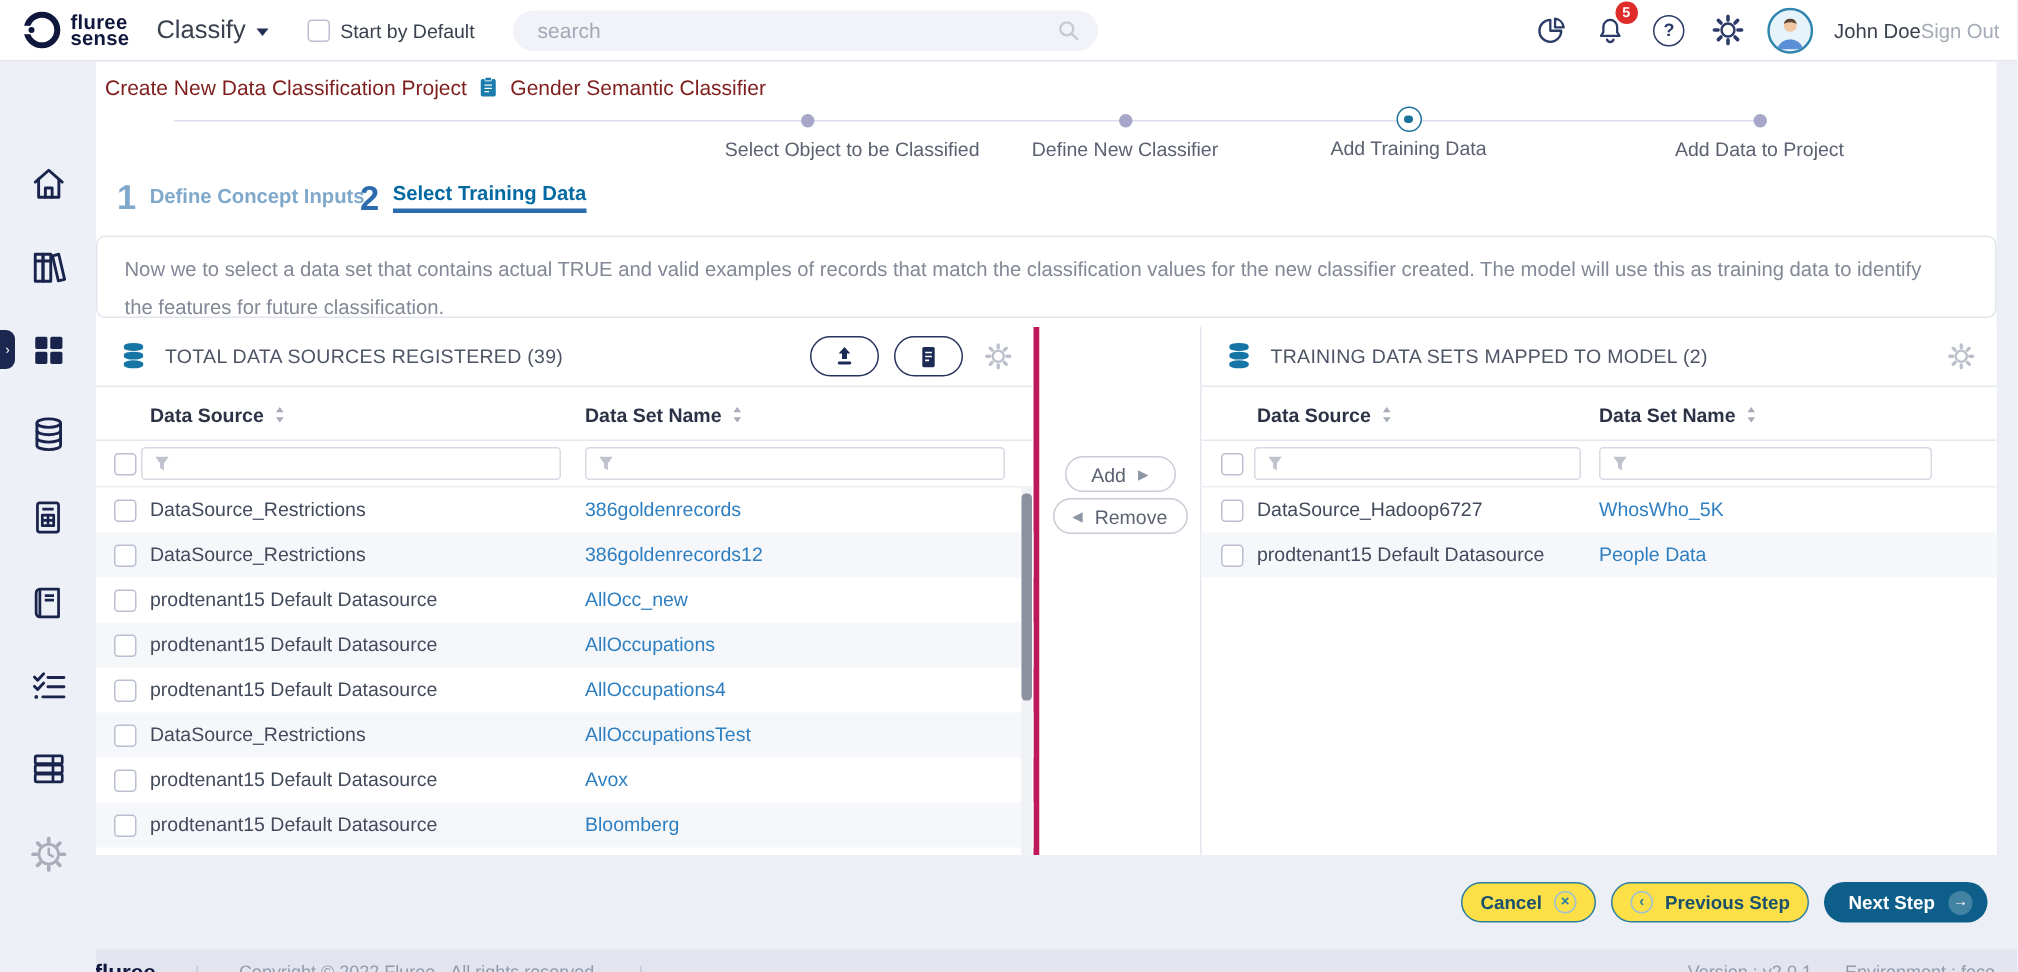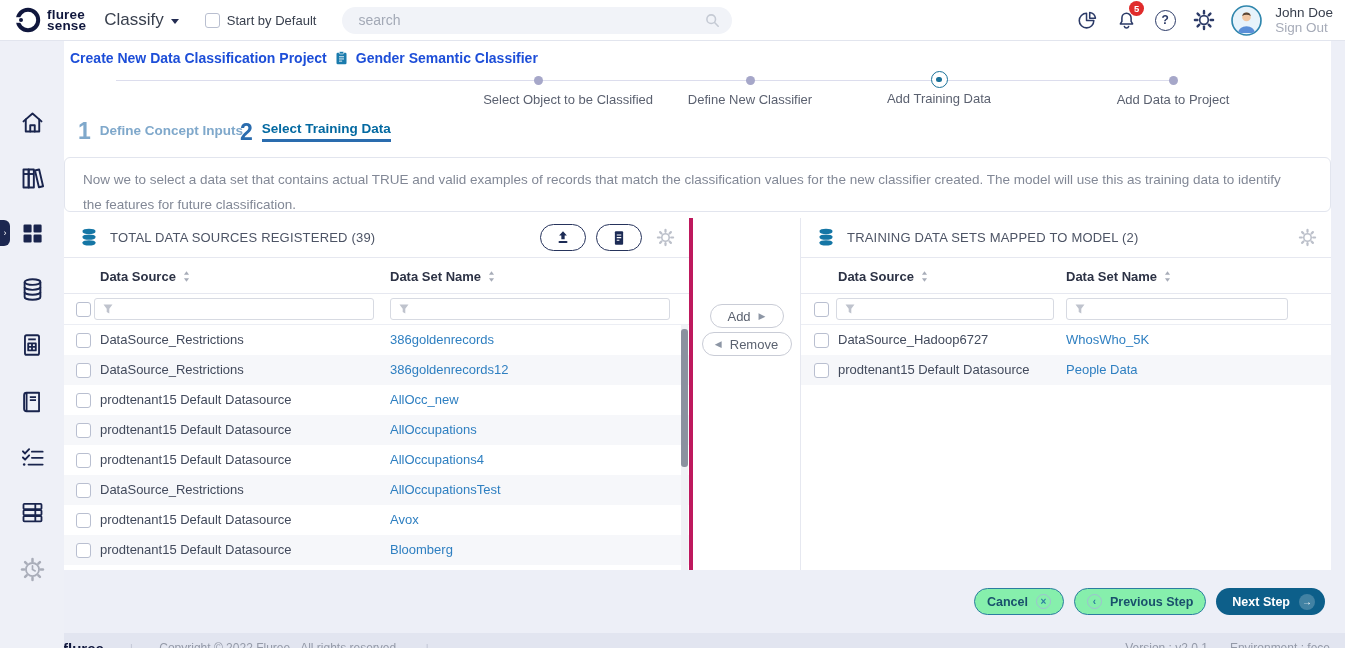--- a/index.html
+++ b/index.html
@@ -26,36 +26,36 @@
   .search-input::placeholder { color:#a3a9b6; }
   .search-icon { position:absolute; right:10px; top:4px; }
   .top-right { margin-left:auto; display:flex; align-items:center; gap:13px; margin-right:12px; }
   .top-icon { position:relative; display:flex; align-items:center; justify-content:center; width:26px; height:26px; cursor:pointer; }
   .badge { position:absolute; top:-6px; right:-5px; min-width:15px; height:15px; border-radius:8px;
            background:#e02b2b; color:#fff; font-size:9.5px; font-weight:bold; display:flex;
            align-items:center; justify-content:center; padding:0 3px; }
   .help-circle { width:21px; height:21px; border:1.7px solid #2b3a67; border-radius:50%;
                  display:flex; align-items:center; justify-content:center; font-size:12px;
                  font-weight:bold; color:#2b3a67; }
-  .user-block { display:flex; flex-direction:column; line-height:15px; }
+  .user-block { display:flex; flex-direction:row; line-height:15px; }
   .user-name { font-size:13.5px; color:#39404e; }
   .sign-out { font-size:13.5px; color:#a6abb8; }
 
   
   .sidebar { position:absolute; top:41px; left:0; width:64px; height:607px; background:#eef0f7; z-index:10; }
   .side-item { position:absolute; left:0; width:64px; height:28px; display:flex;
                align-items:center; justify-content:center; cursor:pointer; }
   .active-tab-arrow { position:absolute; left:0; width:10px; height:26px; background:#1c2750;
                       border-radius:0 6px 6px 0; color:#fff; font-size:9px; display:flex;
                       align-items:center; justify-content:center; }
 
   
   .content { position:absolute; left:64px; top:41px; width:1267px; height:529px; background:#fff; z-index:5; }
   .page-title-row { position:absolute; top:9px; left:6px; display:flex; align-items:center; gap:7px; }
-  .page-title { font-size:14px; font-weight:bold; color:#1d4ed8; }
+  .page-title { font-size:14px; font-weight:normal; color:#7f1d1d; }
 
   
   .step-line { position:absolute; top:39px; left:52px; width:1057px; height:1px; background:#dcdded; }
   .step { position:absolute; top:30px; width:230px; margin-left:-115px; text-align:center; cursor:pointer; }
   .dot { width:9px; height:9px; border-radius:50%; background:#a6a7c9; margin:5px auto 0; }
   .dot-active { width:17px; height:17px; border-radius:50%; border:1.5px solid #1b7299; background:#fff;
                 margin:0 auto; display:flex; align-items:center; justify-content:center; }
   .dot-active .inner { width:5.5px; height:5.5px; border-radius:50%; background:#1b7299; }
   .step-label { margin-top:7px; font-size:13px; color:#5b6170; }
   .step.is-active .step-label { margin-top:3px; }
@@ -112,21 +112,21 @@
   .transfer-btn { position:absolute; left:50%; transform:translateX(-50%); height:24px;
                   border:1px solid #c9ccd6; border-radius:12px; background:#fff; color:#5b6270;
                   font-size:13px; display:flex; align-items:center; justify-content:center; gap:8px;
                   cursor:pointer; font-family:inherit; }
   .btn-add { top:86px; width:74px; }
   .btn-remove { top:114px; width:90px; }
   .tri { font-size:9px; color:#8d96a5; }
 
   
   .actions { position:absolute; top:588px; right:20px; display:flex; align-items:center; gap:10px; z-index:6; }
-  .btn-outline { height:27px; border:1.5px solid #2b7da0; border-radius:14px; background:#86efac;
+  .btn-outline { height:27px; border:1.5px solid #2b7da0; border-radius:14px; background:#fde047;
                  color:#19506c; font-size:12.5px; font-weight:bold; display:flex; align-items:center;
                  gap:8px; padding:0 12px; cursor:pointer; font-family:inherit; }
   .mini-circle { width:15px; height:15px; border:1.2px solid #9fc0d2; border-radius:50%;
                  display:flex; align-items:center; justify-content:center; font-size:10px;
                  color:#2b7da0; font-weight:bold; }
   .btn-primary { height:27px; border:none; border-radius:14px; background:#0d5f8a; color:#fff;
                  font-size:12.5px; font-weight:bold; display:flex; align-items:center; gap:9px;
                  padding:0 10px 0 16px; cursor:pointer; font-family:inherit; }
   .mini-circle-light { width:16px; height:16px; background:rgba(255,255,255,.22); border-radius:50%;
                        display:flex; align-items:center; justify-content:center; font-size:10px; color:#fff; }

